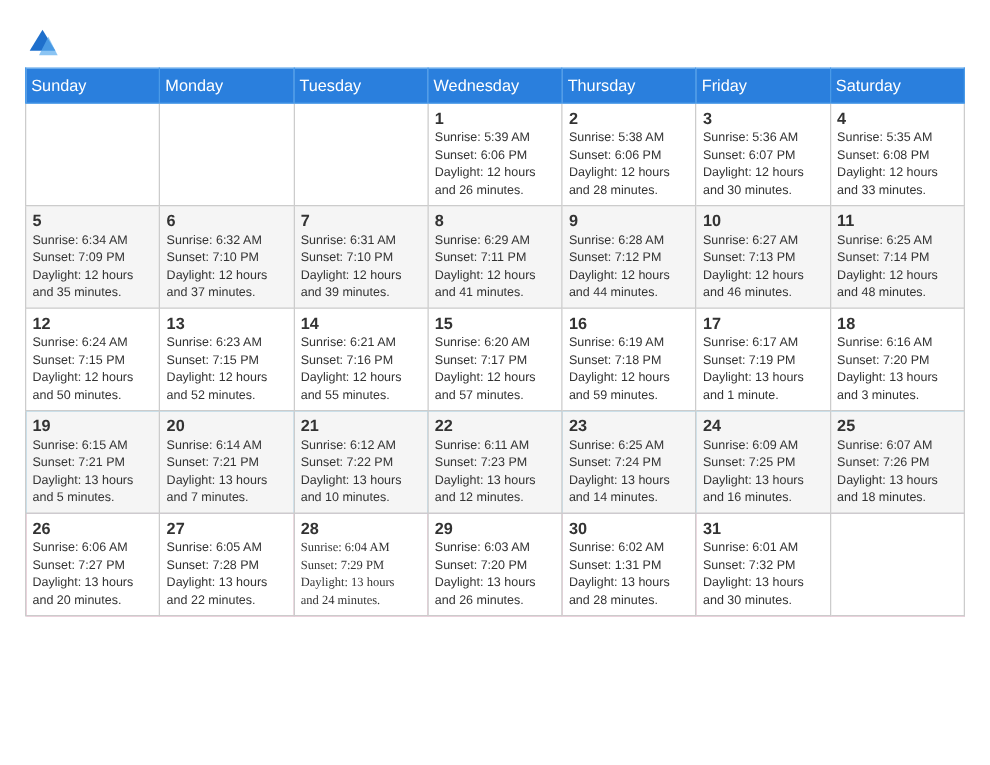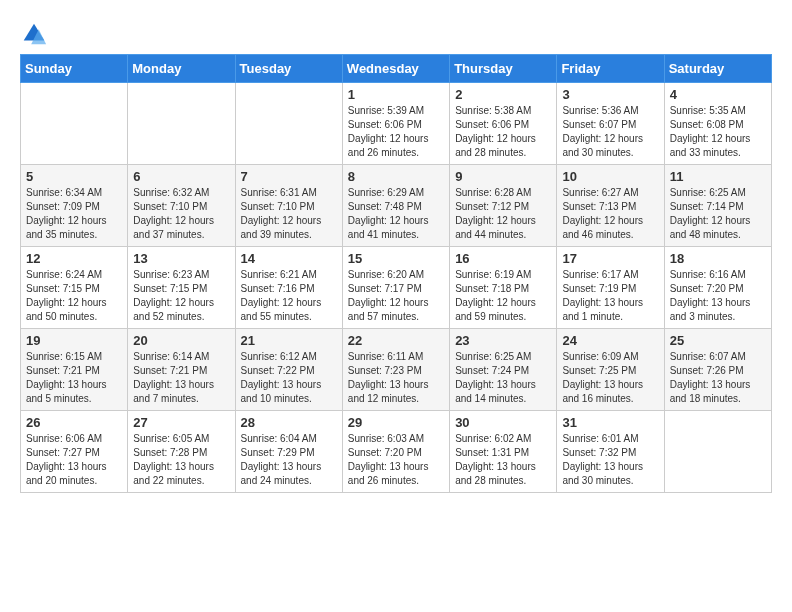--- a/index.html
+++ b/index.html
@@ -47,21 +47,21 @@
     }
     .calendar {
       width: 100%;
       border-collapse: collapse;
       border: 1px solid #bbb;
     }
     .calendar th {
       background: #2a7fdd;
       color: #fff;
       font-size: 13px;
-      font-weight: bold;
+      font-weight: normal;
       padding: 6px 4px;
       text-align: left;
       border: 1px solid #4a9ae8;
     }
     .calendar td {
       vertical-align: top;
       width: calc(100% / 7);
       min-height: 80px;
       padding: 4px 5px;
       border: 1px solid #ccc;
@@ -173,21 +173,21 @@
         <td style="background: rgb(245, 245, 245);">
           <span class="day-number">7</span>
           <div class="day-info" style="white-space: pre-line;">Sunrise: 6:31 AM
 Sunset: 7:10 PM
 Daylight: 12 hours
 and 39 minutes.</div>
         </td>
         <td style="background: rgb(245, 245, 245);">
           <span class="day-number">8</span>
           <div class="day-info" style="white-space: pre-line;">Sunrise: 6:29 AM
-Sunset: 7:48 PM
+Sunset: 7:11 PM
 Daylight: 12 hours
 and 41 minutes.</div>
         </td>
         <td style="background: rgb(245, 245, 245);">
           <span class="day-number">9</span>
           <div class="day-info" style="white-space: pre-line;">Sunrise: 6:28 AM
 Sunset: 7:12 PM
 Daylight: 12 hours
 and 44 minutes.</div>
         </td>
@@ -318,21 +318,21 @@
         </td>
         <td>
           <span class="day-number">27</span>
           <div class="day-info" style="white-space: pre-line;">Sunrise: 6:05 AM
 Sunset: 7:28 PM
 Daylight: 13 hours
 and 22 minutes.</div>
         </td>
         <td>
           <span class="day-number">28</span>
-          <div class="day-info" style="white-space: pre-line;">Sunrise: 6:04 AM
+          <div class="day-info" style="white-space: pre-line; font-family: Liberation Serif, serif;">Sunrise: 6:04 AM
 Sunset: 7:29 PM
 Daylight: 13 hours
 and 24 minutes.</div>
         </td>
         <td>
           <span class="day-number">29</span>
           <div class="day-info" style="white-space: pre-line;">Sunrise: 6:03 AM
 Sunset: 7:20 PM
 Daylight: 13 hours
 and 26 minutes.</div>

